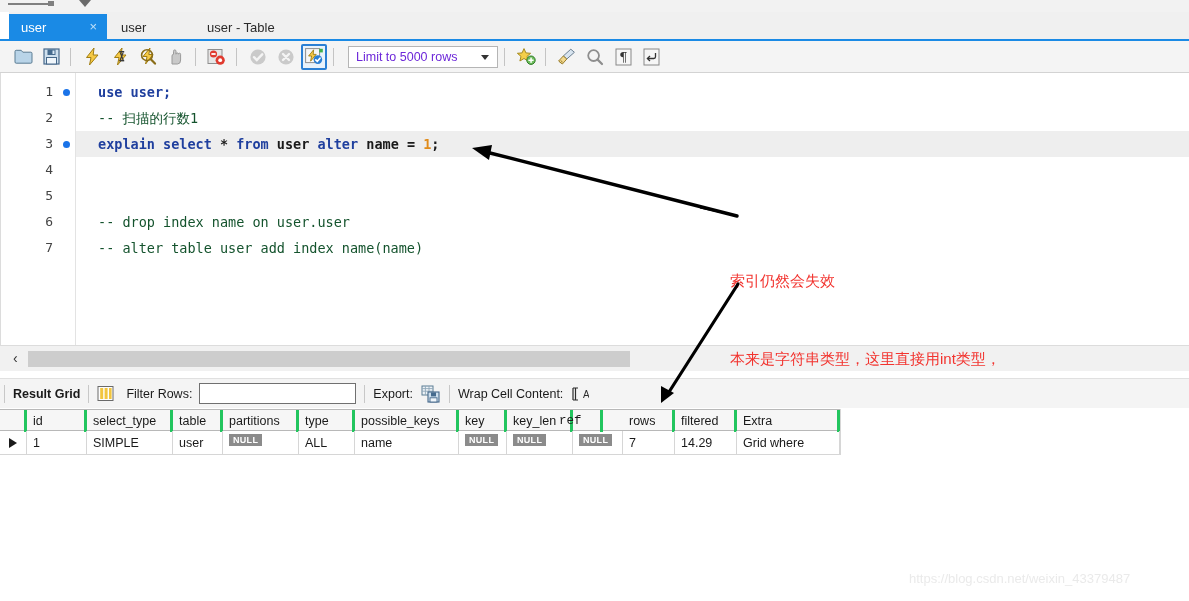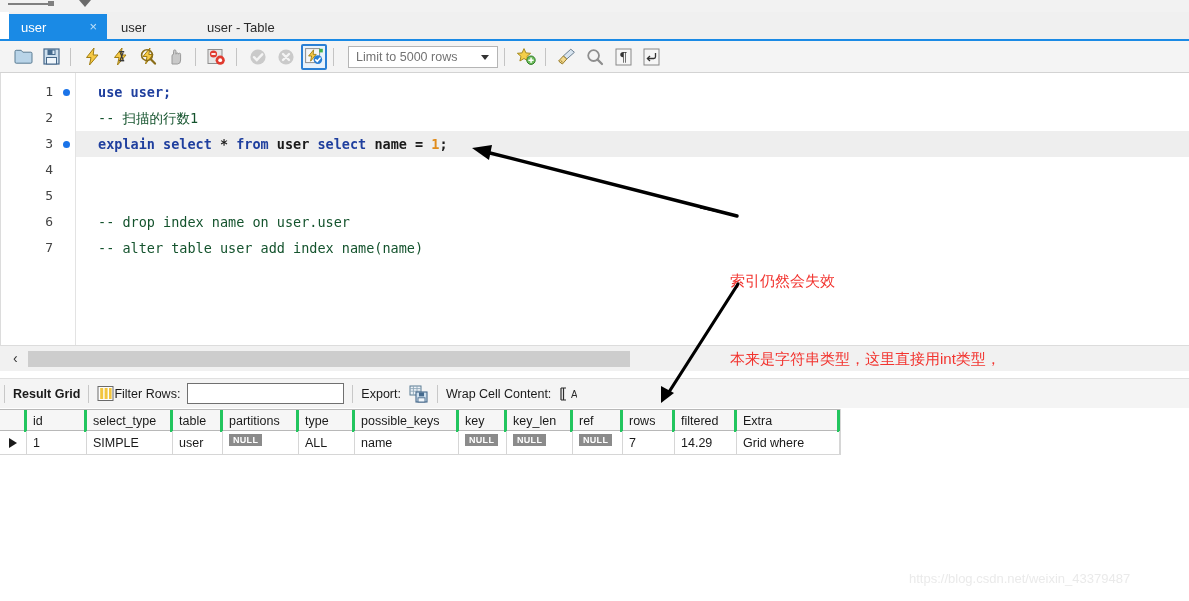--- a/index.html
+++ b/index.html
@@ -34,21 +34,21 @@
   .toolbar { position:absolute; left:0; top:41px; width:1189px; height:32px;
              background:#f4f4f4; border-bottom:1px solid #d3d3d3; display:flex; align-items:center; }
   .tbtn { width:26px; height:26px; margin-left:2px; display:flex; align-items:center; justify-content:center;
           position:relative; }
   .tbtn.first { margin-left:10px; }
   .tbtn.sel { border:2px solid #2a7fd4; background:#e8f2fb; border-radius:2px; }
   .tsep { width:1px; height:18px; background:#c4c4c4; margin:0 6px; }
 
   .limitbox { width:150px; height:22px; background:#ffffff; border:1px solid #b5b5b5;
               margin-left:8px; display:flex; align-items:center; position:relative; }
-  .limitbox .ltxt { font-size:12.5px; color:#737373; padding-left:7px; }
+  .limitbox .ltxt { font-size:12.5px; color:#6d28d9; padding-left:7px; }
   .limitbox .lcar { position:absolute; right:8px; top:8px; width:0; height:0;
                     border-left:4px solid transparent; border-right:4px solid transparent;
                     border-top:5px solid #333; }
 
   
   .editor { position:absolute; left:0; top:73px; width:1189px; height:272px; background:#ffffff;
             border-left:1px solid #dcdcdc; }
   .gutter { position:absolute; left:0; top:0; width:75px; height:272px; background:#ffffff;
             border-right:1px solid #e3e3e3; }
   .coderow { position:absolute; left:0; width:1189px; height:26px; }
@@ -276,21 +276,21 @@
           <div class="codetxt"><span class="k">use user;</span></div>
         </div>
         <div class="coderow" style="top: 32px;">
           <div class="lineno">2</div>
           <div class="codetxt"><span class="cmt">-- 扫描的行数1</span></div>
         </div>
         <div class="coderow hl" style="top: 58px;">
           <div class="hlband"></div>
           <div class="lineno">3</div>
           <div class="dot"></div>
-          <div class="codetxt"><span class="k">explain select </span><span class="plain">* </span><span class="k">from </span><span class="plain">user </span><span class="k">select </span><span class="plain">name </span><span class="plain">= </span><span class="num">1</span><span class="plain">;</span></div>
+          <div class="codetxt"><span class="k">explain select </span><span class="plain">* </span><span class="k">from </span><span class="plain">user </span><span class="k">alter </span><span class="plain">name </span><span class="plain">= </span><span class="num">1</span><span class="plain">;</span></div>
         </div>
         <div class="coderow" style="top: 84px;">
           <div class="lineno">4</div>
           <div class="codetxt"></div>
         </div>
         <div class="coderow" style="top: 110px;">
           <div class="lineno">5</div>
           <div class="codetxt"></div>
         </div>
         <div class="coderow" style="top: 136px;">
@@ -314,21 +314,21 @@
     <span class="rg-label" style="margin-left:0;">Result Grid</span>
     <div class="sep"></div>
     <span style="display:inline-flex;">
       <svg width="17" height="17" viewBox="0 0 17 17">
         <rect x="1" y="1.5" width="15" height="14" fill="#fdfdfd" stroke="#6a6a6a" stroke-width="1"></rect>
         <rect x="3.2" y="3" width="3" height="11" fill="#f2c53d"></rect>
         <rect x="7.6" y="3" width="3" height="11" fill="#f2c53d"></rect>
         <rect x="12" y="3" width="2.6" height="11" fill="#f2c53d"></rect>
       </svg>
     </span>
-    <span class="rl" style="">Filter Rows:</span>
+    <span class="rl" style="margin-left:12px;">Filter Rows:</span>
     <input class="filterinput" type="text" placeholder="" style="">
     <div class="sep"></div>
     <span class="rl">Export:</span>
     <span style="margin-left:8px; display:inline-flex;">
       <svg width="20" height="18" viewBox="0 0 20 18">
         <rect x="1" y="1" width="11" height="9" fill="#eef3f8" stroke="#5b7c93" stroke-width="1"></rect>
         <path d="M1 3.6 H12 M1 6.2 H12 M4.4 1 V10 M8 1 V10" stroke="#8fa7b8" stroke-width=".9"></path>
         <rect x="7" y="7" width="11" height="10" fill="#cfe0ee" stroke="#46688a" stroke-width="1.1"></rect>
         <rect x="10" y="7.4" width="5" height="4" fill="#466b8e"></rect>
         <rect x="9" y="12.8" width="7" height="4.2" fill="#f0f6fb" stroke="#46688a" stroke-width=".9"></rect>
@@ -348,21 +348,21 @@
     <div class="ghead" id="grid-head" style="width: 840px;">
         <div class="gcell" style="left: 0px; width: 27px;"></div>
         <div class="gcell" style="left: 27px; width: 60px;">id</div>
         <div class="gcell" style="left: 87px; width: 86px;">select_type</div>
         <div class="gcell" style="left: 173px; width: 50px;">table</div>
         <div class="gcell" style="left: 223px; width: 76px;">partitions</div>
         <div class="gcell" style="left: 299px; width: 56px;">type</div>
         <div class="gcell" style="left: 355px; width: 104px;">possible_keys</div>
         <div class="gcell" style="left: 459px; width: 48px;">key</div>
         <div class="gcell" style="left: 507px; width: 66px;">key_len</div>
-        <div class="gcell" style="left: 573px; width: 50px;">ref</div>
+        <div class="gcell" style="left: 553px; width: 50px; font-family: Liberation Mono, monospace;">ref</div>
         <div class="gcell" style="left: 623px; width: 52px;">rows</div>
         <div class="gcell" style="left: 675px; width: 62px;">filtered</div>
         <div class="gcell" style="left: 737px; width: 103px;">Extra</div>
       </div>
     <div class="rowmark">
         <div class="tri"></div>
       </div>
     <div class="grow" id="grid-row-0" style="width: 840px;">
         <div class="gcell" style="left: 27px; width: 60px;">1</div>
         <div class="gcell" style="left: 87px; width: 86px;">SIMPLE</div>

